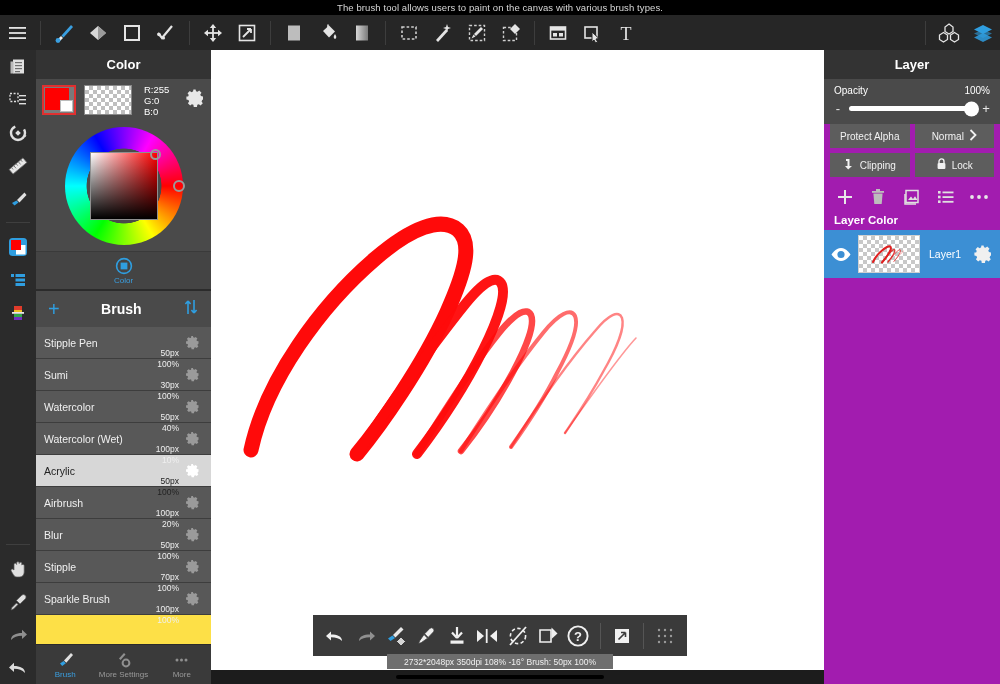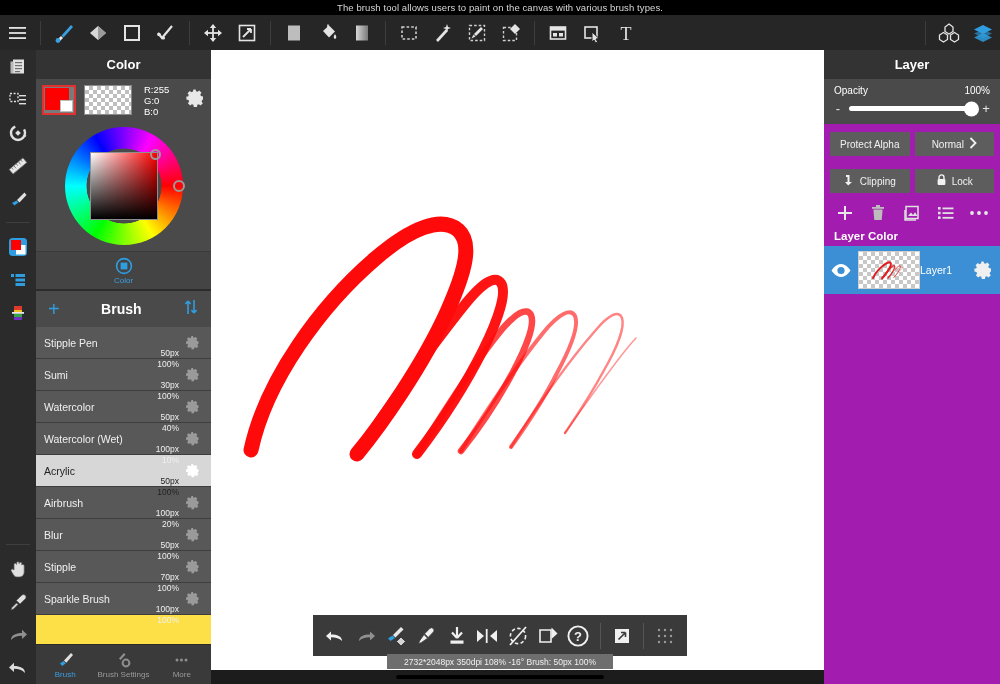--- a/index.html
+++ b/index.html
@@ -149,40 +149,40 @@
   .rp-title{
     height:29px; background:#333; color:#fff; font-size:13px; font-weight:600;
     display:flex; align-items:center; justify-content:center;
   }
   .op-block{ padding:6px 10px 8px 10px; background:#4a4a4a; }
   .op-row{ display:flex; justify-content:space-between; color:#fff; font-size:10px; margin-bottom:5px;}
   .slider-row{ display:flex; align-items:center; gap:7px; }
   .slider-row .pm{ color:#e6e6e6; font-size:13px; width:8px; text-align:center; cursor:pointer;}
   .track{ position:relative; flex:1; height:5px; background:#fff; border-radius:3px; }
   .knob{ position:absolute; right:-4px; top:50%; transform:translateY(-50%); width:15px; height:15px; border-radius:50%; background:#fff; cursor:pointer;}
-  .btn-row{ display:flex; gap:5px; padding:0 6px 5px 6px;margin-top:8px; }
+  .btn-row{ display:flex; gap:5px; padding:0 6px 5px 6px; }
   .pbtn{
     flex:1; height:24px; background:#5d5d5d; color:#f2f2f2; font-size:10px;
     display:flex; align-items:center; justify-content:center; gap:5px; cursor:pointer;
   }
   .lay-tools{ display:flex; align-items:center; justify-content:space-around; height:30px; padding:0 4px; }
   .lt{ cursor:pointer; display:flex; align-items:center; justify-content:center; width:26px; height:26px;}
   .ll-title{ color:#fff; font-size:11.5px; font-weight:600; padding:2px 0 4px 10px;}
   .layer-row{
     height:48px; background:#3c8fd4; display:flex; align-items:center; gap:0; cursor:pointer;
   }
   .eye{ width:34px; display:flex; align-items:center; justify-content:center; }
   .lthumb{
     width:62px; height:38px; border:1px solid #cfcfcf; position:relative; overflow:hidden;
     background-image:
       linear-gradient(45deg,#c8c8c8 25%,transparent 25%,transparent 75%,#c8c8c8 75%),
       linear-gradient(45deg,#c8c8c8 25%,#fff 25%,#fff 75%,#c8c8c8 75%);
     background-size:8px 8px; background-position:0 0,4px 4px;
   }
-  .lname{ flex:1; color:#fff; font-size:10.5px; }
+  .lname{ flex:1; color:#fff; font-size:10.5px; padding-left:9px; }
   .lgear{ width:34px; display:flex; align-items:center; justify-content:center; }
 
   
   .bottombar{
     position:absolute; left:313px; top:615px; width:374px; height:41px;
     background:#3a3a3a; display:flex; align-items:center; padding:0 8px; gap:2px;
   }
   .bb-btn{ width:33px; height:41px; display:flex; align-items:center; justify-content:center; cursor:pointer;}
   .bb-sep{ width:1px; height:26px; background:#555; margin:0 5px; }
   .statusbar{
@@ -638,21 +638,21 @@
           <path d="M15 2 L8 9.5 L10.3 11.8 L17 4 Z" fill="#e0e0e0"></path>
           <path d="M7.6 10 L4 12.5 L6.2 15 L9.8 12.3Z" fill="#2f9ee0"></path>
         </svg>
         <span class="lbl">Brush</span>
       </div>
       <div class="bf-btn">
         <svg width="19" height="18" viewBox="0 0 19 18">
           <path d="M10 2 L5 7.5 L6.6 9 L11.5 3.4Z" fill="#8f8f8f"></path>
           <circle cx="12" cy="12" r="3.4" fill="none" stroke="#8f8f8f" stroke-width="2"></circle>
         </svg>
-        <span class="lbl">Brush Settings</span>
+        <span class="lbl">More Settings</span>
       </div>
       <div class="bf-btn">
         <svg width="19" height="18" viewBox="0 0 19 18">
           <g fill="#8f8f8f">
               <circle cx="5" cy="9" r="1.5"></circle>
               <circle cx="9.5" cy="9" r="1.5"></circle>
               <circle cx="14" cy="9" r="1.5"></circle>
             </g>
         </svg>
         <span class="lbl">More</span>

